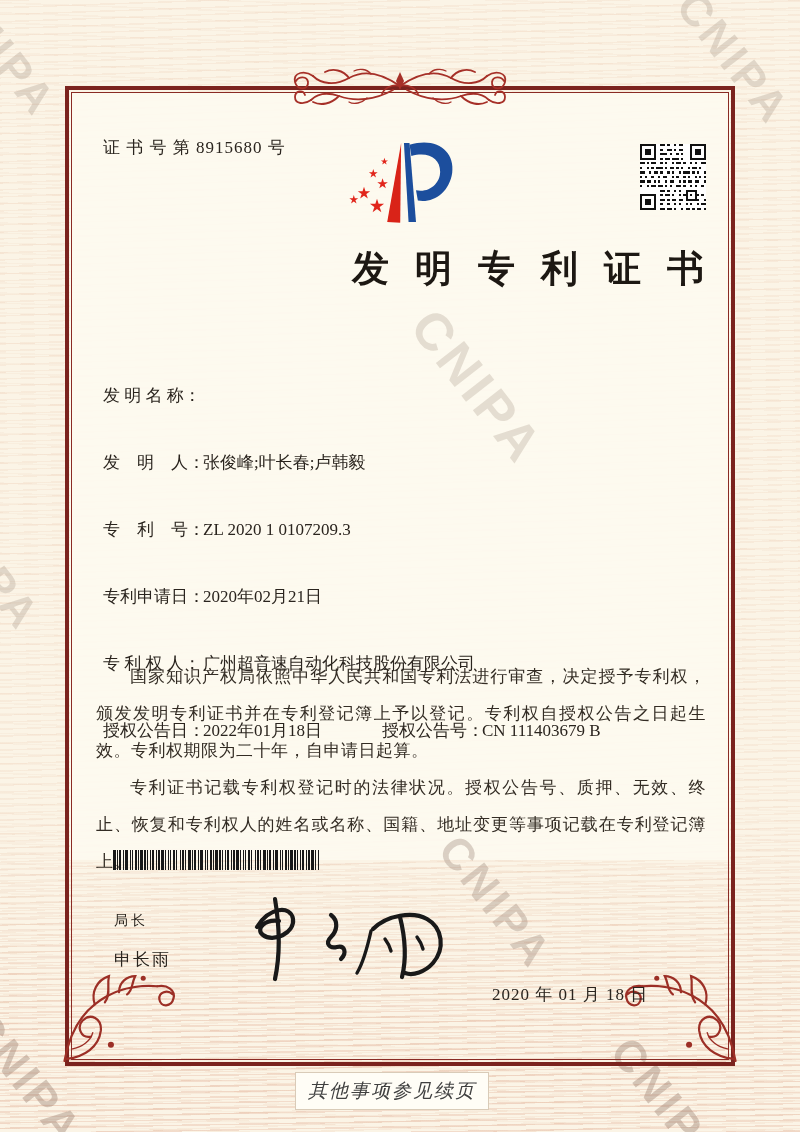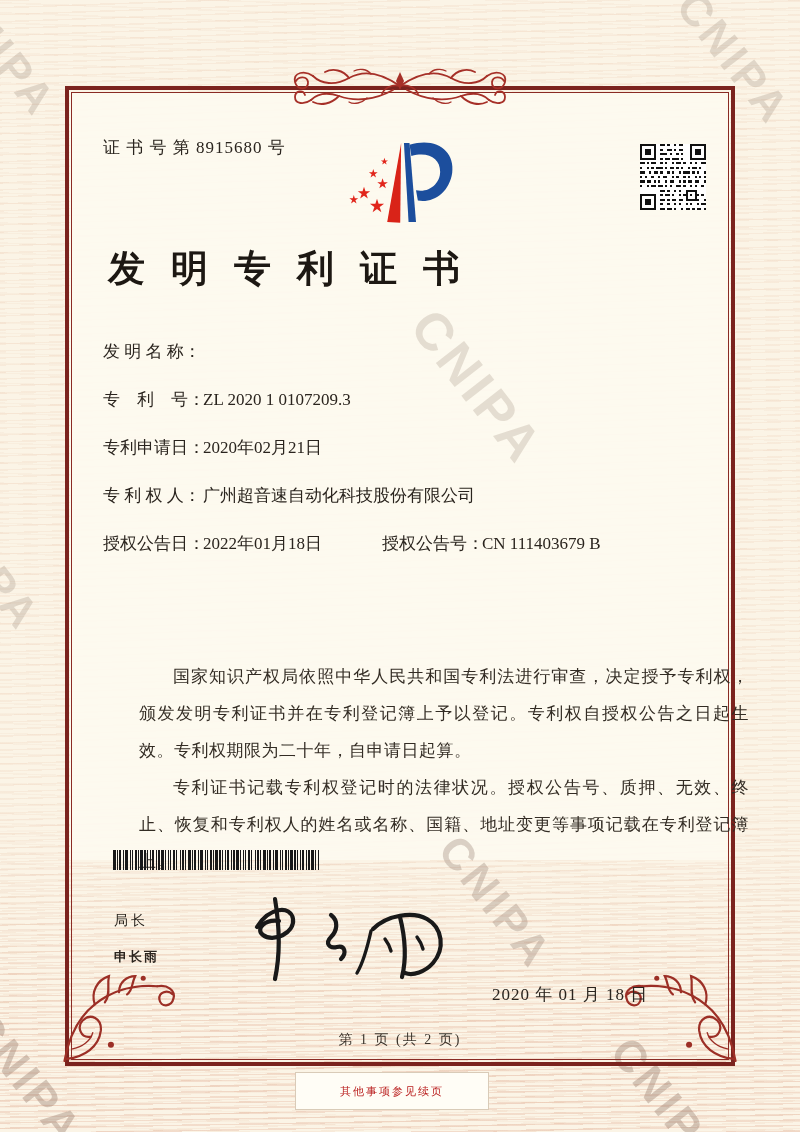--- a/index.html
+++ b/index.html
@@ -31,38 +31,38 @@
          border:4px solid #7b231e;box-sizing:border-box;}
   .frame-inner{position:absolute;inset:2px;border:1px solid #8a2b24;}
   .ornament{position:absolute;z-index:5;}
   .flourish-top{left:275px;top:62px;width:250px;height:48px;}
   .corner-left{left:58px;top:960px;width:122px;height:106px;}
   .corner-right{left:620px;top:960px;width:122px;height:106px;}
   .txt{position:absolute;z-index:6;}
   .cert-no{left:103px;top:136px;font-size:17px;letter-spacing:1px;white-space:pre;}
   .logo{left:338px;top:130px;width:130px;height:104px;}
   .qr{left:640px;top:144px;width:66px;height:66px;}
-  .title{left:82px;top:244px;width:660px;text-align:left;font-size:37px;font-weight:bold;
+  .title{left:70px;top:244px;width:660px;text-align:right;font-size:37px;font-weight:bold;
          letter-spacing:26px;text-indent:26px;color:#1d1813;}
   .fields{left:103px;top:340px;width:580px;font-size:17px;line-height:23px;}
-  .frow{display:flex;margin-bottom:25px;}
+  .frow{display:flex;margin-bottom:25px;margin-top:44px;}
   .frow.addr{margin-bottom:7px;}
   .lbl{display:inline-block;width:100px;flex:0 0 100px;white-space:pre;}
   .val{display:inline-block;max-width:468px;}
   .pair2{margin-left:60px;display:flex;}
-  .paras{left:96px;top:658px;width:610px;font-size:17px;line-height:37px;text-align:justify;color:#332c24;margin-left:43px;}
+  .paras{left:96px;top:658px;width:610px;font-size:17px;line-height:37px;text-align:justify;color:#332c24;}
   .paras p{margin:0;text-indent:2em;letter-spacing:0.5px;}
   .barcode{left:113px;top:850px;width:206px;height:20px;}
   .sig-title{left:114px;top:912px;font-size:14px;letter-spacing:3px;font-family:Liberation Mono, monospace;}
-  .sig-name{left:114px;top:948px;font-size:13px;letter-spacing:2px;font-weight:bold;}
+  .sig-name{left:114px;top:948px;font-size:17px;letter-spacing:2px;}
   .signature{left:235px;top:893px;width:235px;height:90px;}
   .issue-date{left:470px;top:983px;width:200px;text-align:center;font-size:17px;letter-spacing:1px;}
   .page-info{left:70px;top:1031px;width:660px;text-align:center;font-size:14px;letter-spacing:2px;color:#3a332b;}
   .cont-box{left:295px;top:1072px;width:192px;height:36px;line-height:36px;text-align:center;
-            background:#fffdf6;border:1px solid #d9cbb8;font-size:11px;letter-spacing:2px;color:#b91c1c;z-index:6;position:absolute;}
+            background:#fffdf6;border:1px solid #d9cbb8;font-size:19px;letter-spacing:2px;color:#404040;z-index:6;position:absolute;font-style:italic;}
 </style>
 </head>
 <body>
 
 <div class="page">
 
   <div class="tex-strong"></div>
   <div class="content-panel"></div>
 
   <div class="wm wm1">CNIPA</div>
@@ -163,20 +163,24 @@
     </g>
   </svg>
 
   <div class="txt title">发明专利证书</div>
 
   <div class="txt fields">
     <div class="frow">
       <span class="lbl">发 明 名 称：</span>
     </div>
     <div class="frow">
+      <span class="lbl">发　明　人：</span>
+      <span class="val">张俊峰;叶长春;卢韩毅</span>
+    </div>
+    <div class="frow">
       <span class="lbl">专　利　号：</span>
       <span class="val">ZL 2020 1 0107209.3</span>
     </div>
     <div class="frow">
       <span class="lbl">专利申请日：</span>
       <span class="val">2020年02月21日</span>
     </div>
     <div class="frow">
       <span class="lbl">专 利 权 人：</span>
       <span class="val">广州超音速自动化科技股份有限公司</span>
@@ -210,17 +214,16 @@
       <path d="M138,36 C152,22 178,18 192,26 C208,35 210,56 198,70 C190,79 178,83 170,80"></path>
       <path d="M165,24 C170,44 172,64 167,84"></path>
       <path d="M136,38 C132,56 128,70 122,80" stroke-width="3.4"></path>
       <path d="M150,46 C153,50 155,54 156,58" stroke-width="3.4"></path>
       <path d="M182,44 C185,48 187,52 188,56" stroke-width="3.4"></path>
     </g>
   </svg>
 
   <div class="txt issue-date">2020 年 01 月 18 日</div>
 
-  <div class="txt page-info">第 1 页 (共 2 页)</div>
 
   <div class="cont-box">其他事项参见续页</div>
 
 </div>
 
 </body></html>

